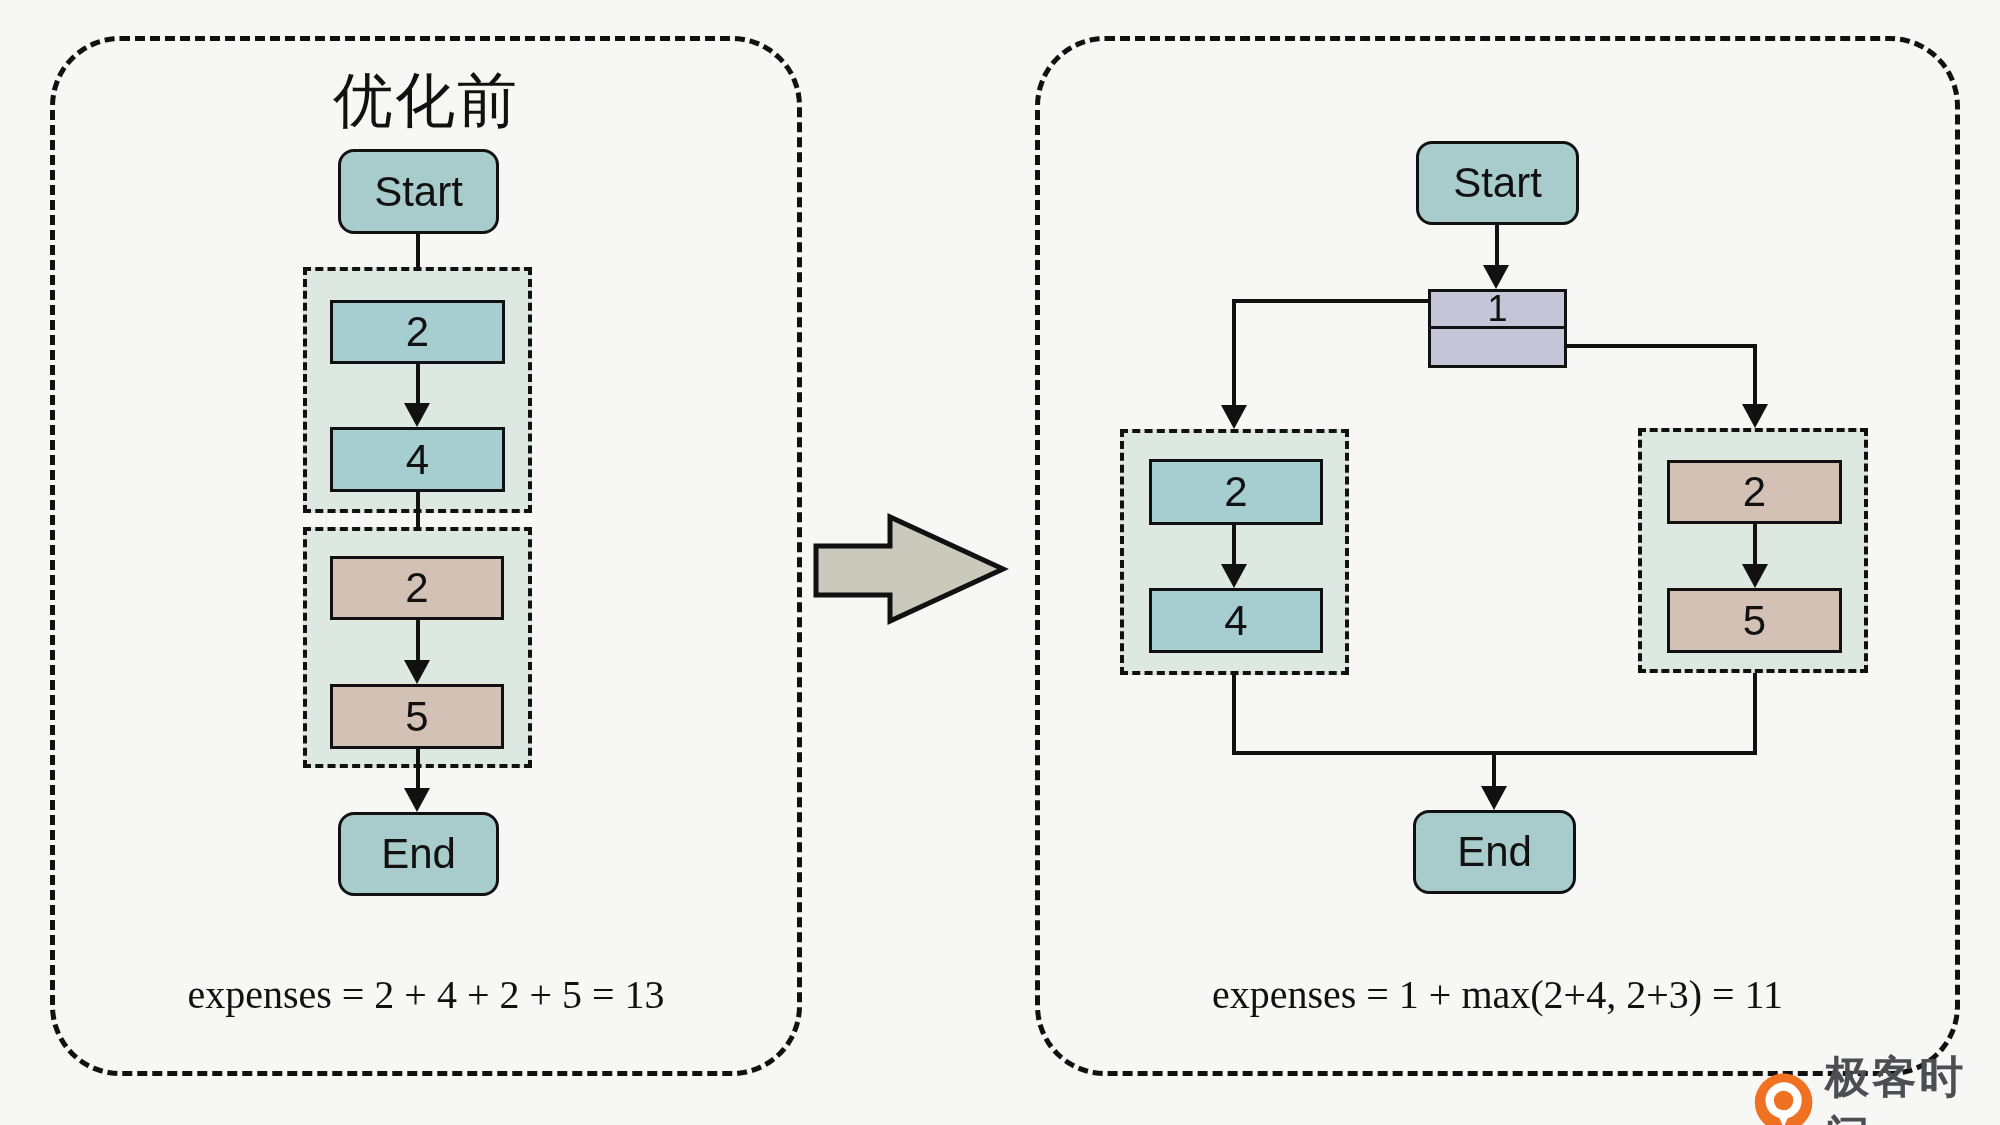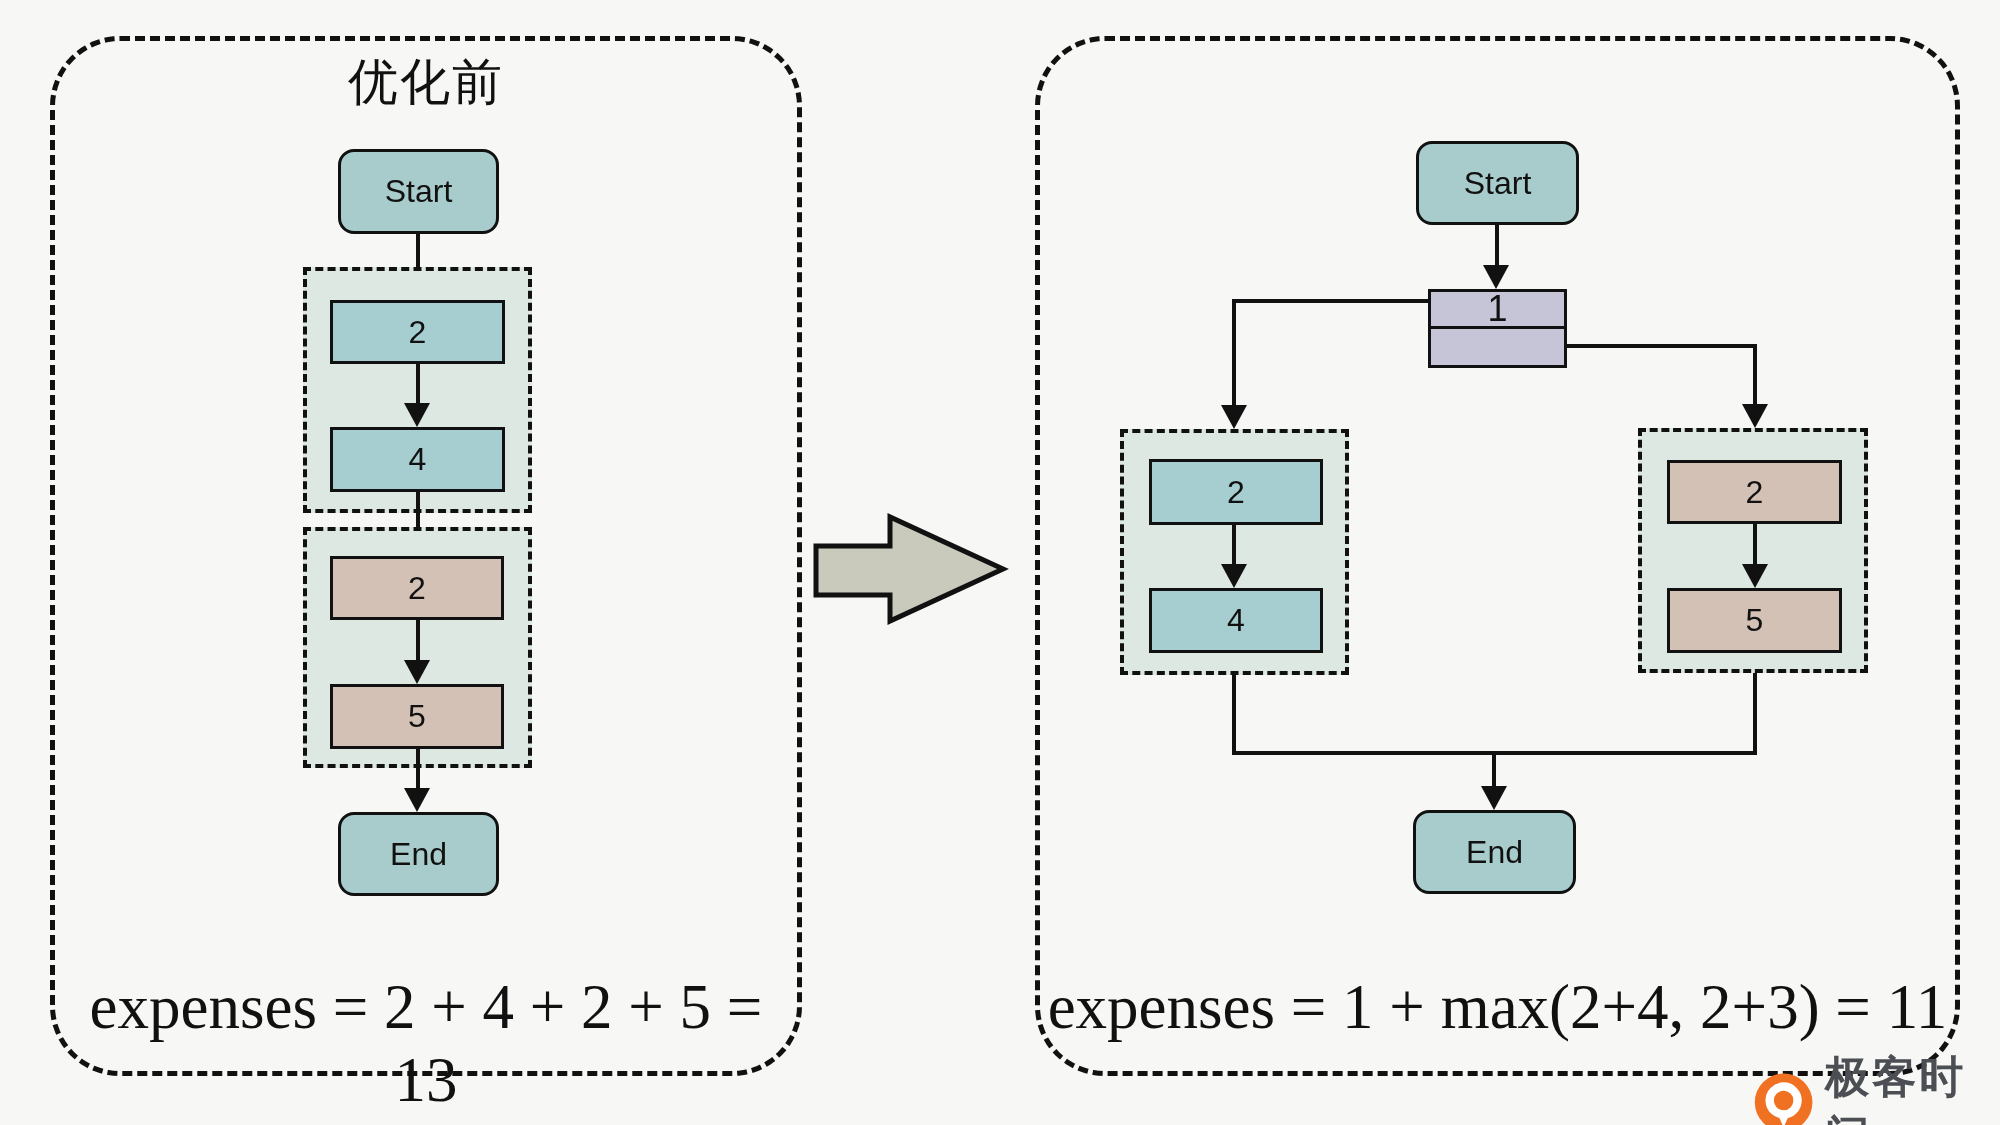--- a/index.html
+++ b/index.html
@@ -4,27 +4,27 @@
 <style>
   :root{
     --bg:#f7f7f5; --line:#111111; --node_teal:#a8cccb; --box_teal:#a6ced0;
     --box_tan:#d3c1b6; --node_purple:#c6c4d7; --group_bg:#dde8e3;
     --arrow_gray:#c9c9bc; --logo_orange:#f07122; --logo_text:#4b4e53;
   }
   html,body{margin:0;padding:0;background:var(--bg);}
   .stage{position:relative;width:2000px;height:1125px;background:var(--bg);overflow:hidden;
          font-family:"Liberation Sans","DejaVu Sans",sans-serif;color:var(--line);}
   .panel{position:absolute;border:5px dashed var(--line);border-radius:70px;background:transparent;}
-  .panel-title{position:absolute;left:0;width:100%;top:8px;text-align:center;
-               font-size:50px;letter-spacing:2px;}
+  .panel-title{position:absolute;left:0;width:100%;top:20px;text-align:center;
+               font-size:60px;letter-spacing:2px;}
   .formula{position:absolute;left:0;width:100%;top:930px;text-align:center;
-           font-size:63px;font-family:"Liberation Serif","DejaVu Serif",serif;}
+           font-size:40px;font-family:"Liberation Serif","DejaVu Serif",serif;}
   .group{position:absolute;border:4px dashed var(--line);background:var(--group_bg);box-sizing:border-box;}
   .node{position:absolute;box-sizing:border-box;border:3px solid var(--line);
-        display:flex;align-items:center;justify-content:center;font-size:32px;}
+        display:flex;align-items:center;justify-content:center;font-size:42px;}
   .terminal{background:var(--node_teal);border-radius:16px;}
   .teal{background:var(--box_teal);}
   .tan{background:var(--box_tan);}
   .split{position:absolute;box-sizing:border-box;border:3px solid var(--line);background:var(--node_purple);}
   .split .row1{box-sizing:border-box;height:37px;border-bottom:3px solid var(--line);
                display:flex;align-items:center;justify-content:center;font-size:36px;line-height:34px;}
   .split .row2{height:36px;}
   .vl{position:absolute;width:4px;background:var(--line);}
   .hl{position:absolute;height:4px;background:var(--line);}
   .ah{position:absolute;width:0;height:0;border-left:13px solid transparent;

